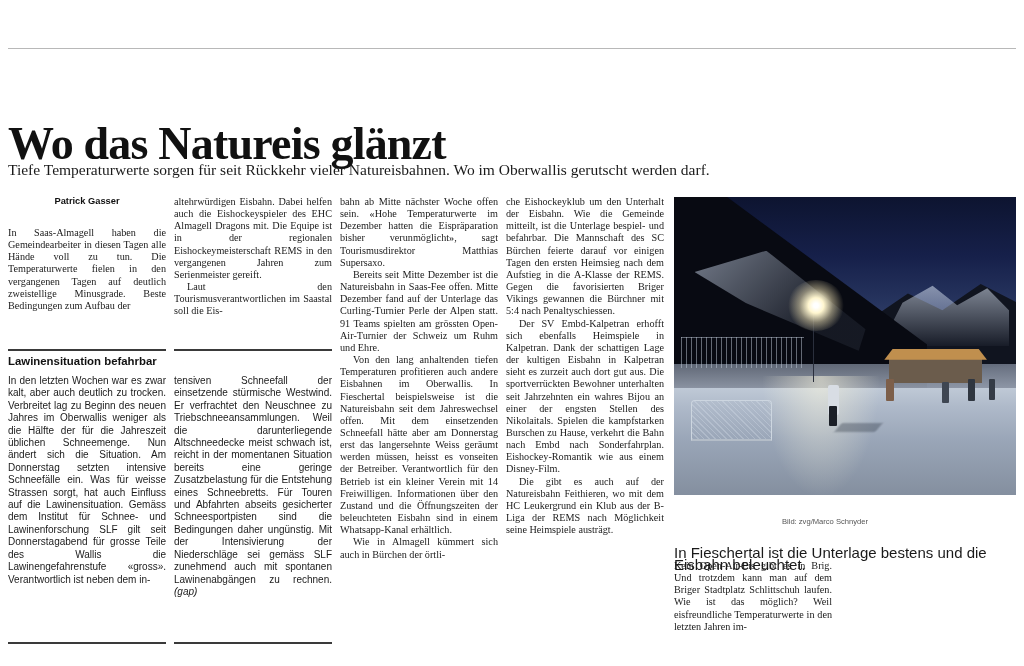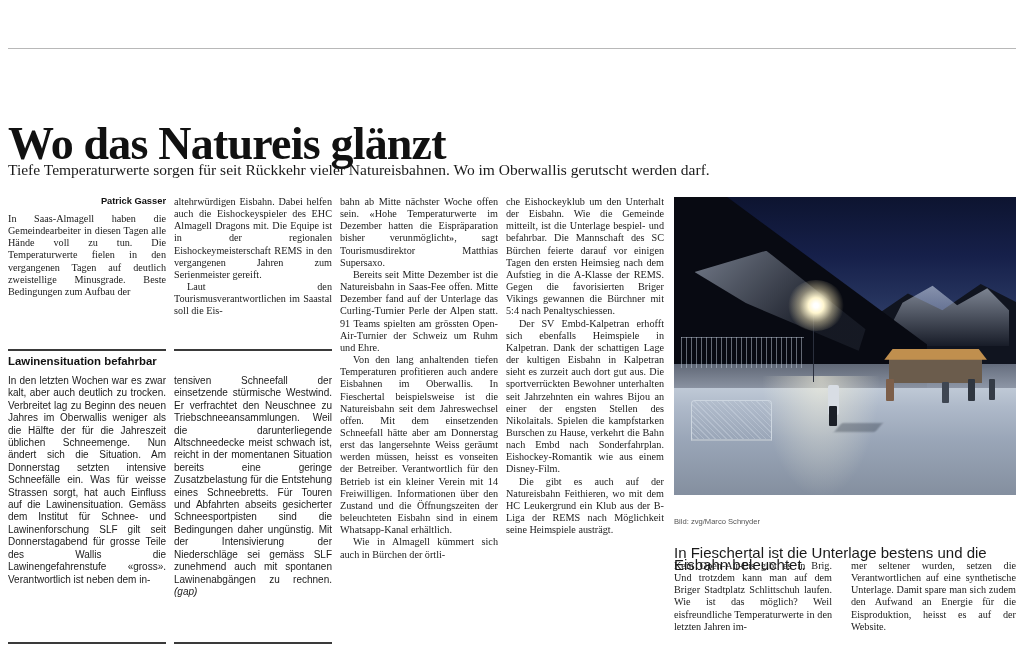--- a/index.html
+++ b/index.html
@@ -87,22 +87,22 @@
   #col2 { left: 174px; }
   #col3 { left: 340px; }
   #col4 { left: 506px; }
 
   .byline {
     font-family: "Liberation Sans", sans-serif;
     font-weight: bold;
     font-size: 9.3px;
     line-height: 11px;
     color: #111;
-    margin-bottom: 6px;
-    text-align: right;
+    margin-bottom: 20px;
+    text-align: center;
   }
 
   
   .box-rule {
     position: absolute;
     height: 1px;
     background: #555;
   }
   .box-rule.thick { height: 2px; background: #3a3a3a; }
 
@@ -270,23 +270,23 @@
     left: 674px; top: 503px;
     width: 342px;
     font-family: "Liberation Sans", sans-serif;
     font-size: 15px;
     line-height: 12px;
     color: #1a1a1a;
     margin-top: 44px;
   }
   .credit {
     position: absolute;
-    left: 674px; top: 517px;
+    left: 654px; top: 517px;
     width: 342px;
-    text-align: left;
+    text-align: center;
     font-family: "Liberation Sans", sans-serif;
     font-size: 7.6px;
     color: #555;
   }
 
   .botcol {
     position: absolute;
     top: 560px;
     width: 158px;
     font-size: 10.2px;
@@ -368,17 +368,14 @@
       <div class="skater sk5"></div>
       <div class="goal"></div>
     </div>
   </div>
   <div class="caption">In Fieschertal ist die Unterlage bestens und die Eisbahn beleuchtet.</div>
   <div class="credit">Bild: zvg/Marco Schnyder</div>
 
   <div class="botcol" id="botcol1">
     <p>Kein Open-Air-Eis gibt es in Brig. Und trotzdem kann man auf dem Briger Stadtplatz Schlittschuh laufen. Wie ist das möglich? Weil eisfreundliche Temperaturwerte in den letzten Jahren im-</p>
   </div>
-  <div class="botcol" id="botcol2">
-    <p>mer seltener wurden, setzen die Verantwortlichen auf eine synthetische Unterlage. Damit spare man sich zudem den Aufwand an Energie für die Eisproduktion, heisst es auf der Website.</p>
-  </div>
 
 </div>
 
 </body></html>

